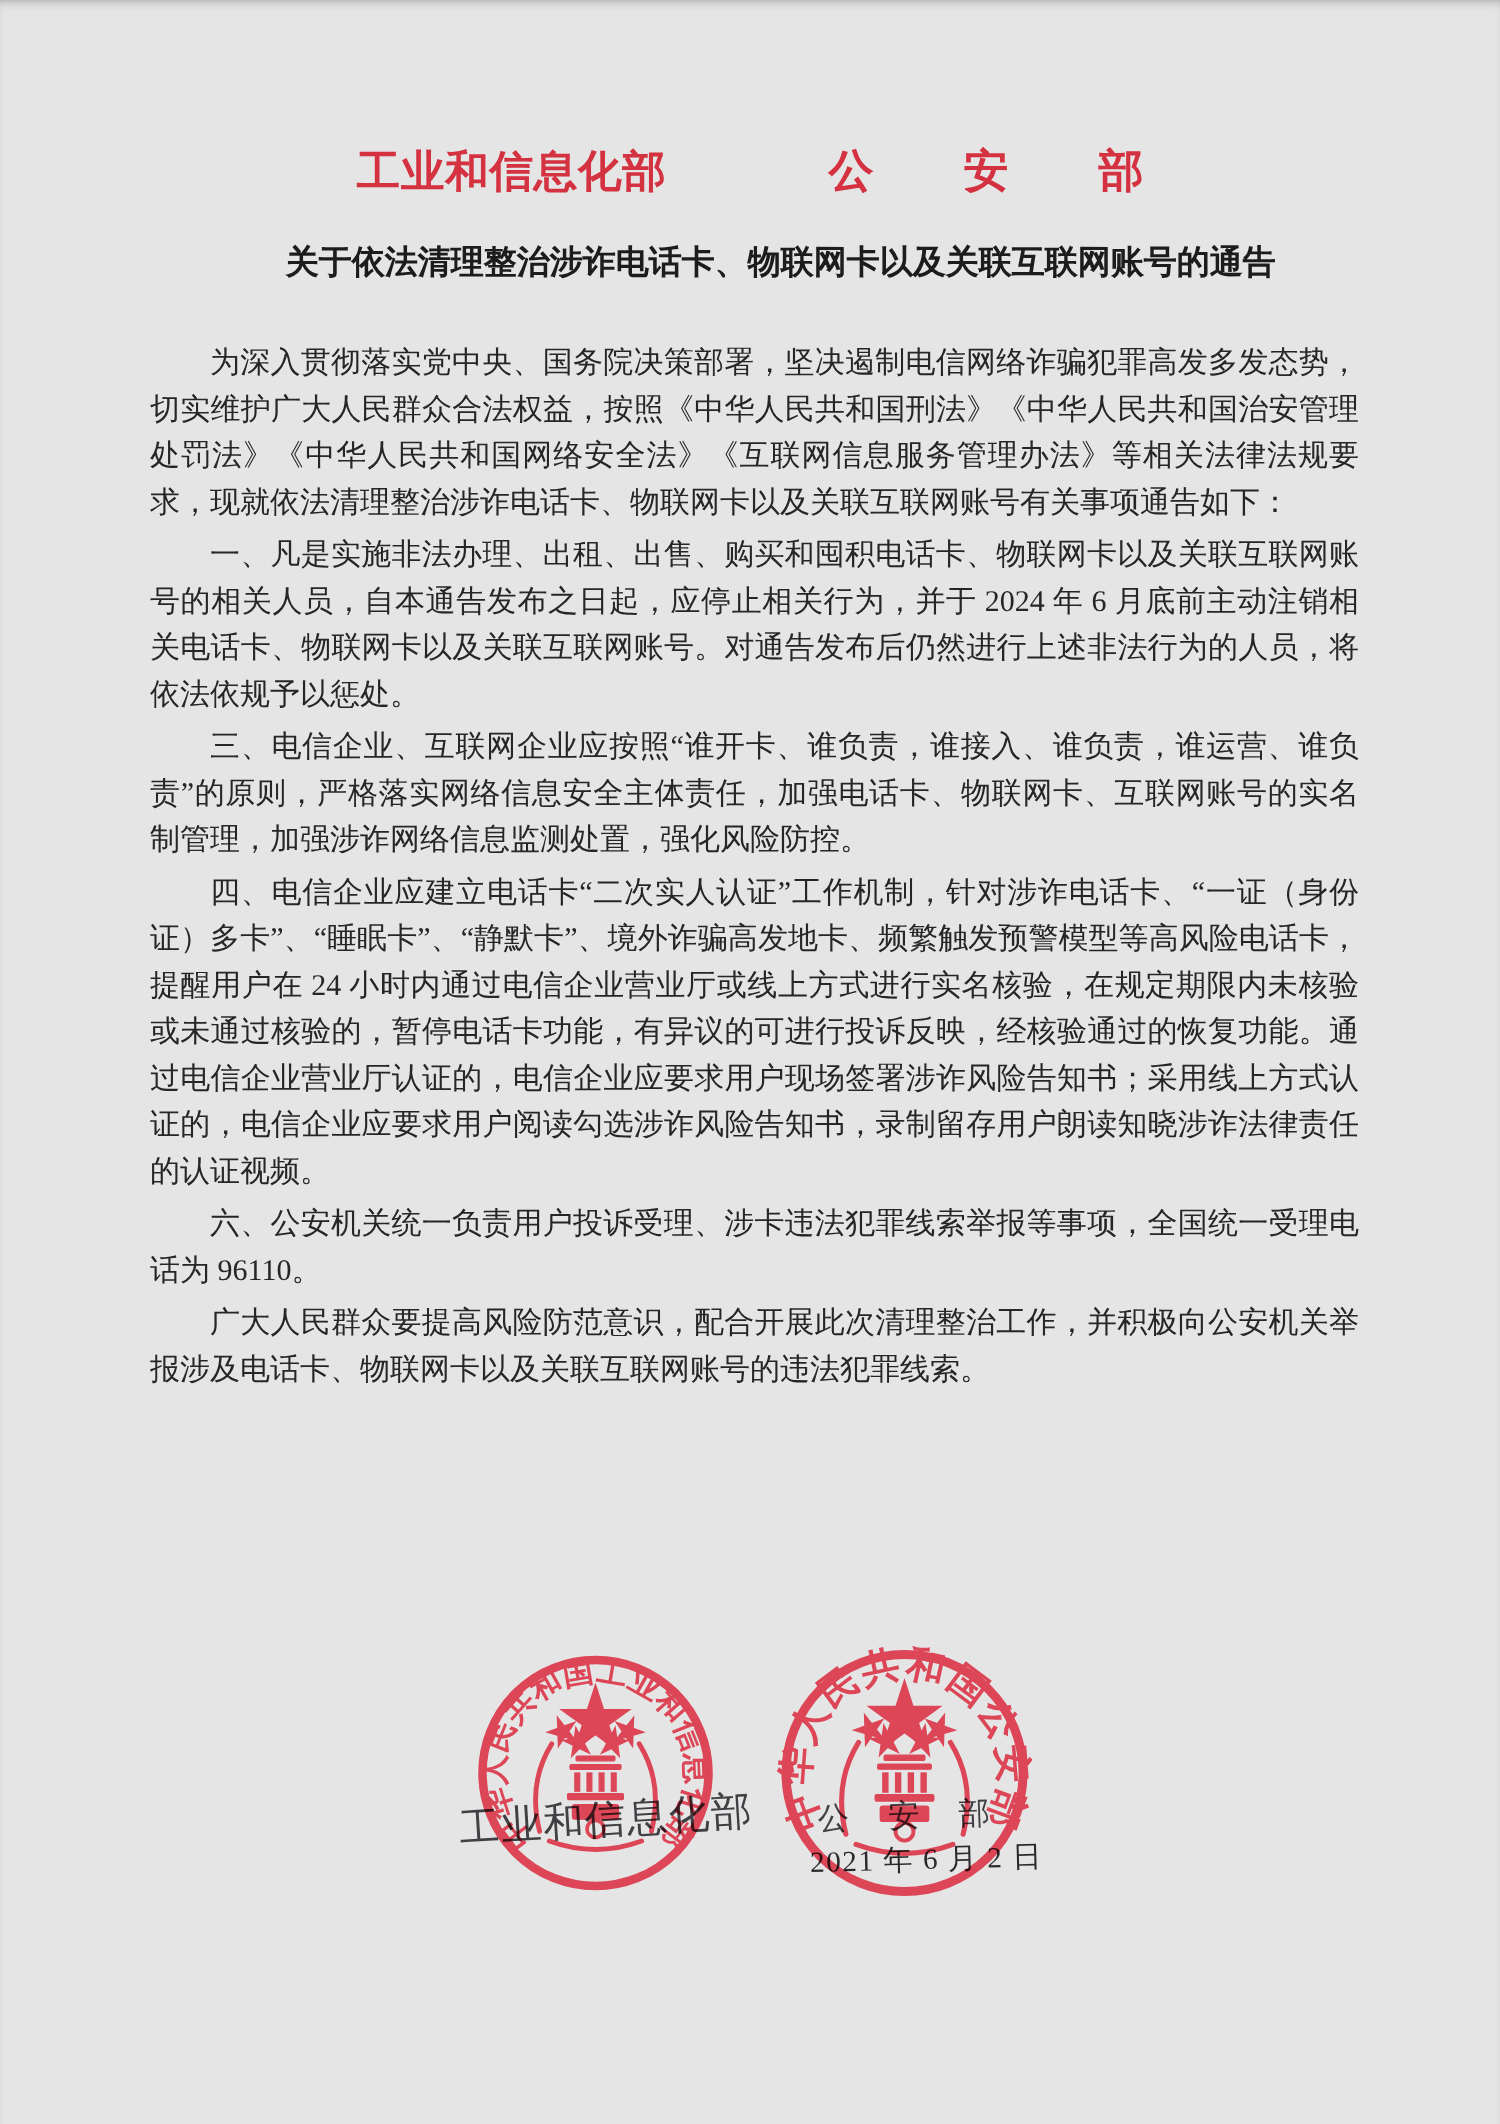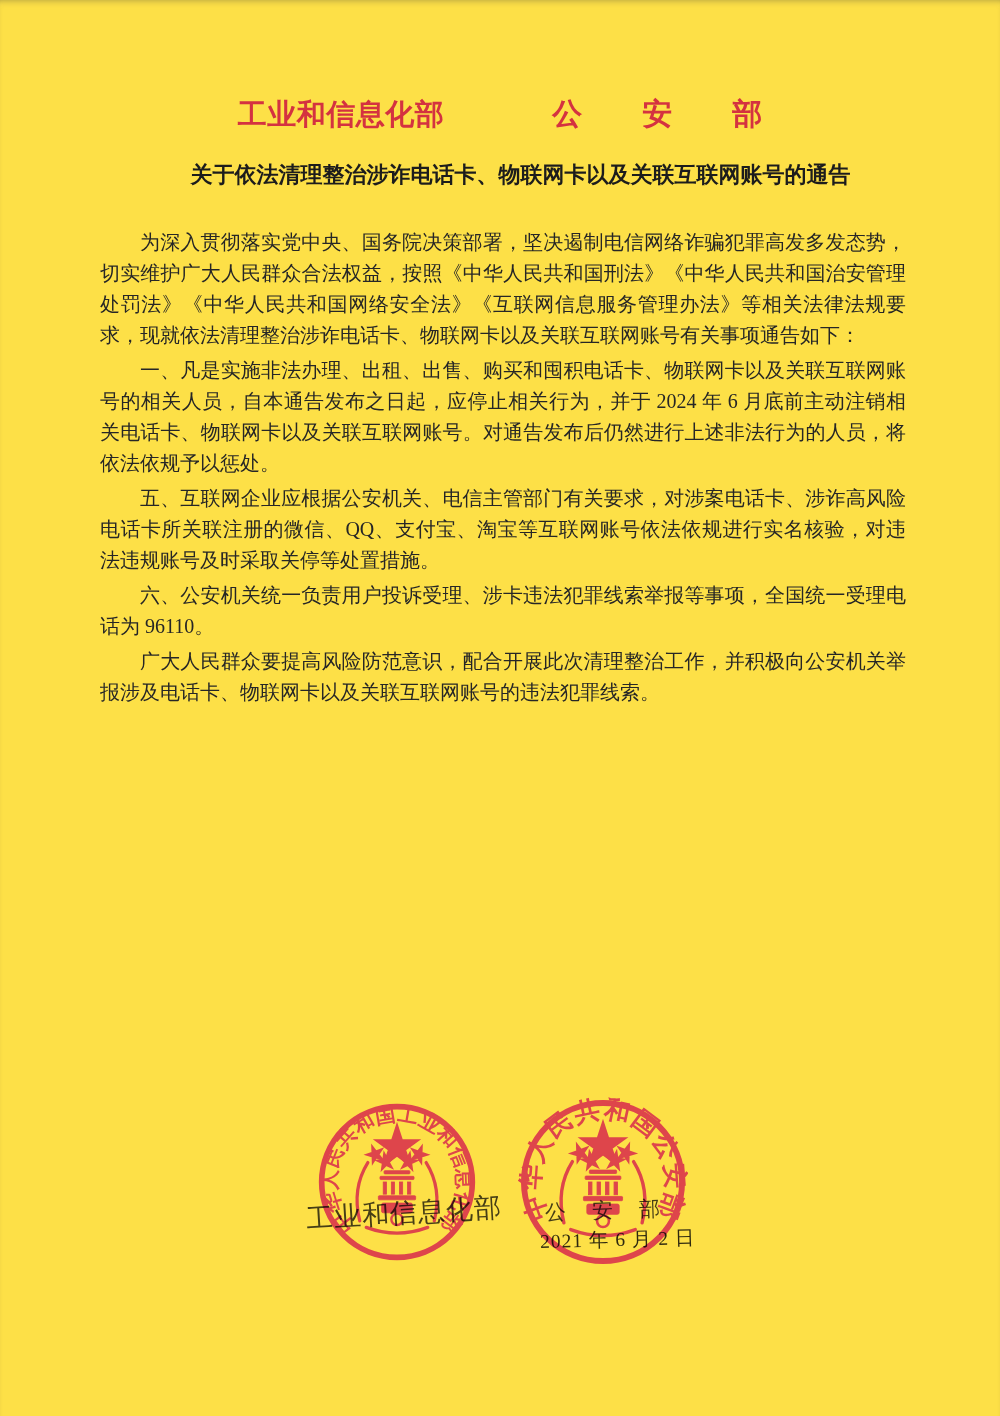--- a/index.html
+++ b/index.html
@@ -2,21 +2,21 @@
 <html><head>
 <meta charset="utf-8">
 <style>
   * { margin: 0; padding: 0; box-sizing: border-box; }
   html, body { background: #ffffff; }
   .page {
     position: relative;
     width: 1000px;
     height: 1416px;
     margin: 0 auto;
-    background: #fde047;
+    background: #e5e5e5;
     overflow: hidden;
     font-family: "Liberation Serif", serif;
     box-shadow: inset 0 5px 7px -5px rgba(60,60,58,0.45);
   }
   .header-row {
     display: flex;
     justify-content: center;
     align-items: baseline;
     gap: 108px;
     padding-top: 94px;
@@ -127,21 +127,22 @@
   <div class="header-row">
     <span class="ministry-1">工业和信息化部</span>
     <span class="ministry-2">公安部</span>
   </div>
 
   <div class="doc-title">关于依法清理整治涉诈电话卡、物联网卡以及关联互联网账号的通告</div>
 
   <div class="doc-body">
     <p>为深入贯彻落实党中央、国务院决策部署，坚决遏制电信网络诈骗犯罪高发多发态势，切实维护广大人民群众合法权益，按照《中华人民共和国刑法》《中华人民共和国治安管理处罚法》《中华人民共和国网络安全法》《互联网信息服务管理办法》等相关法律法规要求，现就依法清理整治涉诈电话卡、物联网卡以及关联互联网账号有关事项通告如下：</p>
     <p>一、凡是实施非法办理、出租、出售、购买和囤积电话卡、物联网卡以及关联互联网账号的相关人员，自本通告发布之日起，应停止相关行为，并于 2024 年 6 月底前主动注销相关电话卡、物联网卡以及关联互联网账号。对通告发布后仍然进行上述非法行为的人员，将依法依规予以惩处。</p>
-    <p>五、互联网企业应根据公安机关、电信主管部门有关要求，对涉案电话卡、涉诈高风险电话卡所关联注册的微信、QQ、支付宝、淘宝等互联网账号依法依规进行实名核验，对违法违规账号及时采取关停等处置措施。</p>
+    <p>三、电信企业、互联网企业应按照“谁开卡、谁负责，谁接入、谁负责，谁运营、谁负责”的原则，严格落实网络信息安全主体责任，加强电话卡、物联网卡、互联网账号的实名制管理，加强涉诈网络信息监测处置，强化风险防控。</p>
+    <p>四、电信企业应建立电话卡“二次实人认证”工作机制，针对涉诈电话卡、“一证（身份证）多卡”、“睡眠卡”、“静默卡”、境外诈骗高发地卡、频繁触发预警模型等高风险电话卡，提醒用户在 24 小时内通过电信企业营业厅或线上方式进行实名核验，在规定期限内未核验或未通过核验的，暂停电话卡功能，有异议的可进行投诉反映，经核验通过的恢复功能。通过电信企业营业厅认证的，电信企业应要求用户现场签署涉诈风险告知书；采用线上方式认证的，电信企业应要求用户阅读勾选涉诈风险告知书，录制留存用户朗读知晓涉诈法律责任的认证视频。</p>
     <p>六、公安机关统一负责用户投诉受理、涉卡违法犯罪线索举报等事项，全国统一受理电话为 96110。</p>
     <p>广大人民群众要提高风险防范意识，配合开展此次清理整治工作，并积极向公安机关举报涉及电话卡、物联网卡以及关联互联网账号的违法犯罪线索。</p>
   </div>
 
   <div class="overlay overlay-miit">工业和信息化部</div>
   <div class="overlay overlay-mps">公安部</div>
   <div class="overlay overlay-date">2021 年 6 月 2 日</div>
 
   <svg class="seal seal-left" viewBox="0 0 200 200">
     <defs>

